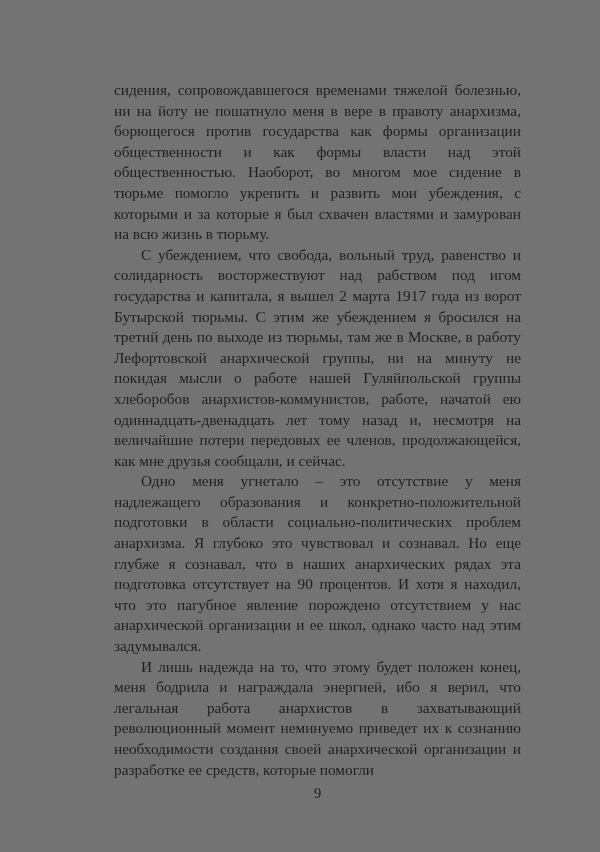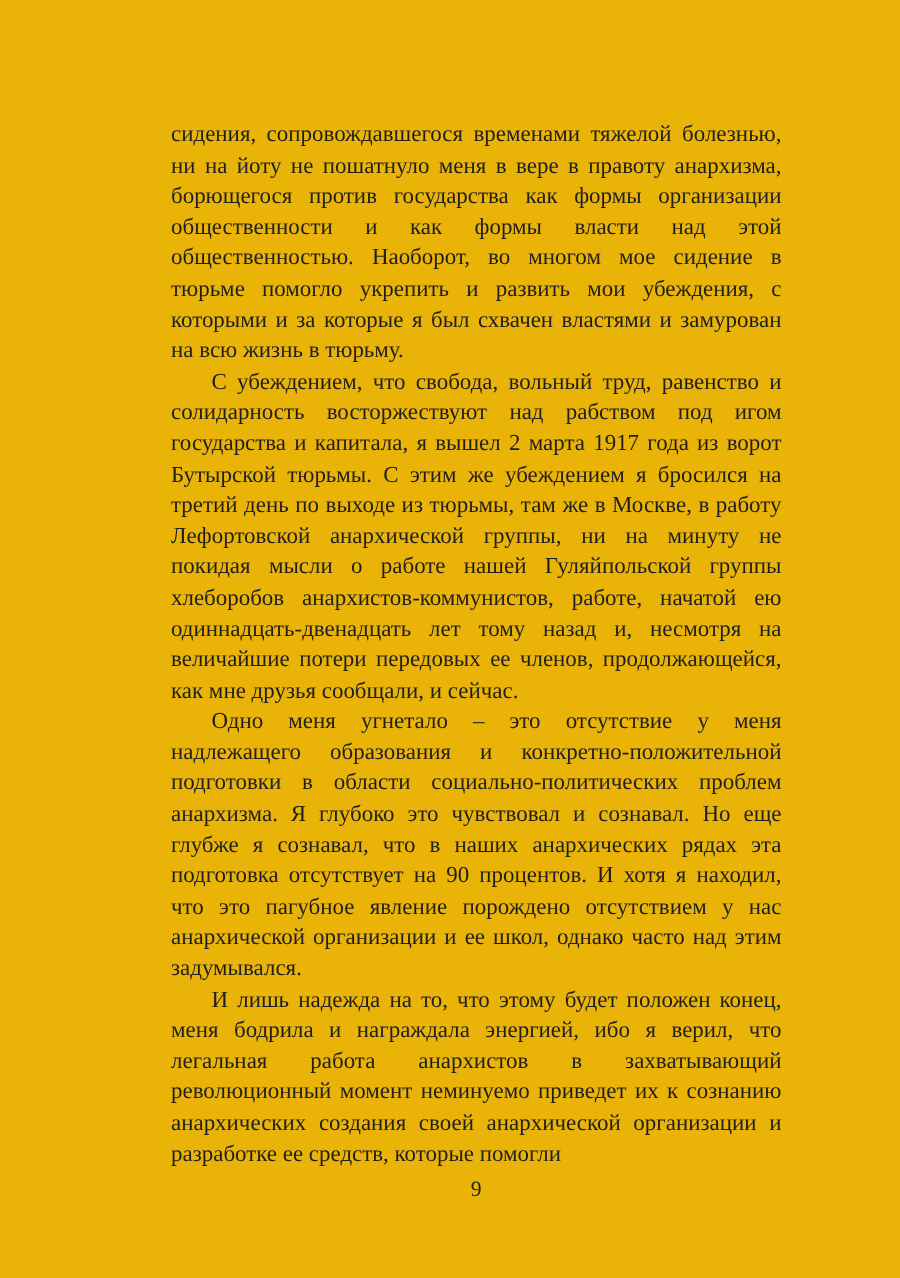--- a/index.html
+++ b/index.html
@@ -11,21 +11,21 @@
     height: 852px;
     background: #ffffff;
     position: relative;
     overflow: hidden;
     font-family: "Liberation Serif", "DejaVu Serif", serif;
     color: #1f1f1f;
   }
   .page {
     position: absolute;
     inset: 0;
-    background: #eab308;
+    background: #737373;
   }
   .text-block {
     position: absolute;
     left: 114px;
     top: 80px;
     width: 407px;
   }
   .text-block p {
     margin: 0;
     font-size: 15.3px;
@@ -49,16 +49,16 @@
   }
 </style>
 </head>
 <body>
 
 <div class="page">
   <div class="text-block">
     <p>сидения, сопровождавшегося временами тяжелой болезнью, ни на йоту не пошатнуло меня в вере в правоту анархизма, борющегося против государства как формы организации общественности и как формы власти над этой общественностью. Наоборот, во многом мое сидение в тюрьме помогло укрепить и развить мои убеждения, с которыми и за которые я был схвачен властями и замурован на всю жизнь в тюрьму.</p>
     <p class="indent">С убеждением, что свобода, вольный труд, равенство и солидарность восторжествуют над рабством под игом государства и капитала, я вышел 2 марта 1917 года из ворот Бутырской тюрьмы. С этим же убеждением я бросился на третий день по выходе из тюрьмы, там же в Москве, в работу Лефортовской анархической группы, ни на минуту не покидая мысли о работе нашей Гуляйпольской группы хлеборобов анархистов-коммунистов, работе, начатой ею одиннадцать-двенадцать лет тому назад и, несмотря на величайшие потери передовых ее членов, продолжающейся, как мне друзья сообщали, и сейчас.</p>
     <p class="indent">Одно меня угнетало – это отсутствие у меня надлежащего образования и конкретно-положительной подготовки в области социально-политических проблем анархизма. Я глубоко это чувствовал и сознавал. Но еще глубже я сознавал, что в наших анархических рядах эта подготовка отсутствует на 90 процентов. И хотя я находил, что это пагубное явление порождено отсутствием у нас анархической организации и ее школ, однако часто над этим задумывался.</p>
-    <p class="indent">И лишь надежда на то, что этому будет положен конец, меня бодрила и награждала энергией, ибо я верил, что легальная работа анархистов в захватывающий революционный момент неминуемо приведет их к сознанию анархических создания своей анархической организации и разработке ее средств, которые помогли</p>
+    <p class="indent">И лишь надежда на то, что этому будет положен конец, меня бодрила и награждала энергией, ибо я верил, что легальная работа анархистов в захватывающий революционный момент неминуемо приведет их к сознанию необходимости создания своей анархической организации и разработке ее средств, которые помогли</p>
   </div>
   <div class="page-number">9</div>
 </div>
 
 </body></html>

